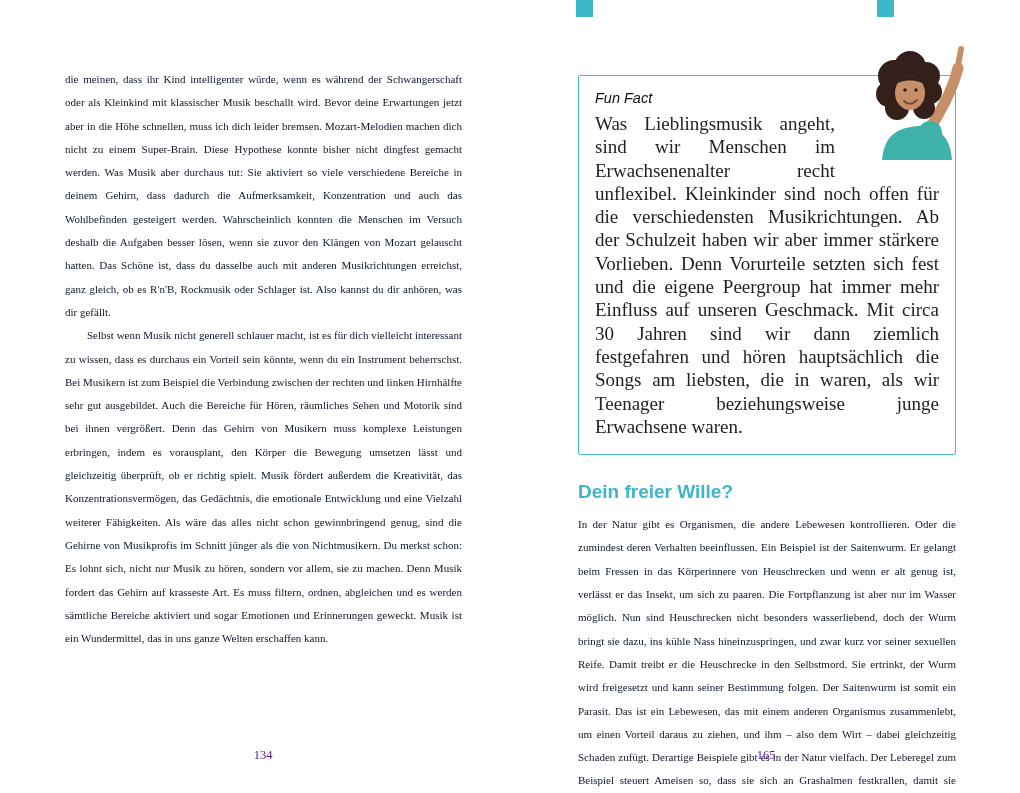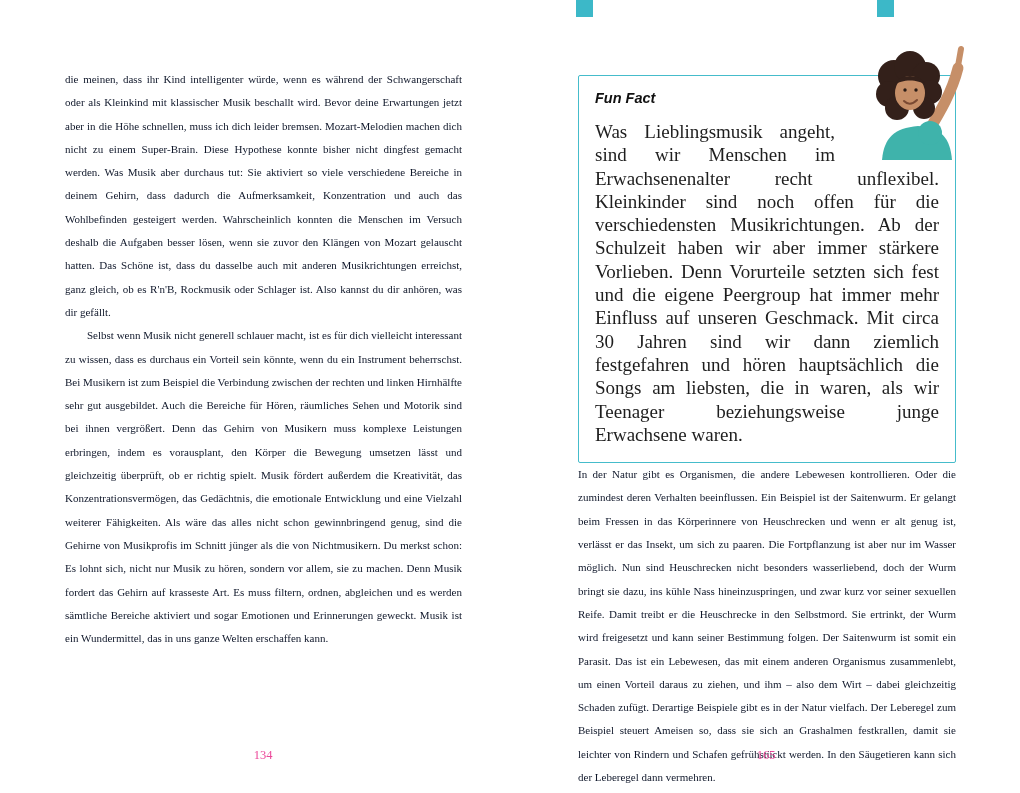--- a/index.html
+++ b/index.html
@@ -66,23 +66,23 @@
     min-height: 240px;
   }
   .photo-spacer {
     float: right;
     width: 104px;
     height: 72px;
   }
   .funfact-title {
     font-family: "Liberation Sans", sans-serif;
     font-style: italic;
-    font-weight: 700;
+    font-weight: 400;
     font-size: 14.5px;
-    margin-bottom: 14px;
+    margin-bottom: 6px;
     color: #111111;
   }
   .funfact-body {
     font-size: 19px;
     line-height: 23.3px;
     text-align: justify;
     hyphens: auto;
     -webkit-hyphens: auto;
   }
 
@@ -93,21 +93,21 @@
     color: #3cb6c8;
     margin: 26px 0 10px 0;
   }
 
   .page-number {
     position: absolute;
     top: 748px;
     width: 60px;
     text-align: center;
     font-size: 12.5px;
-    color: #ec4899;
+    color: #4c1d95;
   }
   .page-number-left  { left: 233px; }
   .page-number-right { left: 736px; }
 
   
   .woman-photo {
     position: absolute;
     left: 864px;
     top: 36px;
     width: 112px;
@@ -134,20 +134,21 @@
   <div class="page-number page-number-left">134</div>
 
   <div class="page page-right">
 
     <div class="funfact-box">
       <div class="photo-spacer"></div>
       <div class="funfact-title">Fun Fact</div>
       <div class="funfact-body" lang="de">Was Lieblingsmusik angeht, sind wir Menschen im Erwachsenenalter recht unflexibel. Kleinkinder sind noch offen für die verschiedensten Musikrichtungen. Ab der Schulzeit haben wir aber immer stärkere Vorlieben. Denn Vorurteile setzten sich fest und die eigene Peergroup hat immer mehr Einfluss auf unseren Geschmack. Mit circa 30 Jahren sind wir dann ziemlich festgefahren und hören hauptsächlich die Songs am liebsten, die in waren, als wir Teenager beziehungsweise junge Erwachsene waren.</div>
     </div>
 
+    <h2 class="section-heading">Dein freier Wille?</h2>
 
     <p class="body-par" lang="de">In der Natur gibt es Organismen, die andere Lebewesen kontrollieren. Oder die zumindest deren Verhalten beeinflussen. Ein Beispiel ist der Saitenwurm. Er gelangt beim Fressen in das Körperinnere von Heuschrecken und wenn er alt genug ist, verlässt er das Insekt, um sich zu paaren. Die Fortpflanzung ist aber nur im Wasser möglich. Nun sind Heuschrecken nicht besonders wasserliebend, doch der Wurm bringt sie dazu, ins kühle Nass hineinzuspringen, und zwar kurz vor seiner sexuellen Reife. Damit treibt er die Heuschrecke in den Selbstmord. Sie ertrinkt, der Wurm wird freigesetzt und kann seiner Bestimmung folgen. Der Saitenwurm ist somit ein Parasit. Das ist ein Lebewesen, das mit einem anderen Organismus zusammenlebt, um einen Vorteil daraus zu ziehen, und ihm – also dem Wirt – dabei gleichzeitig Schaden zufügt. Derartige Beispiele gibt es in der Natur vielfach. Der Leberegel zum Beispiel steuert Ameisen so, dass sie sich an Grashalmen festkrallen, damit sie leichter von Rindern und Schafen gefrühstückt werden. In den Säugetieren kann sich der Leberegel dann vermehren.</p>
   </div>
   <div class="page-number page-number-right">165</div>
 
   <div class="woman-photo">
     <svg viewBox="0 0 112 124" xmlns="http://www.w3.org/2000/svg">
 
       <path d="M64 96 C 76 76, 88 56, 94 32" stroke="#c68f68" stroke-width="11" fill="none" stroke-linecap="round"></path>
       <path d="M94 30 L 97 13" stroke="#c68f68" stroke-width="6" stroke-linecap="round"></path>

